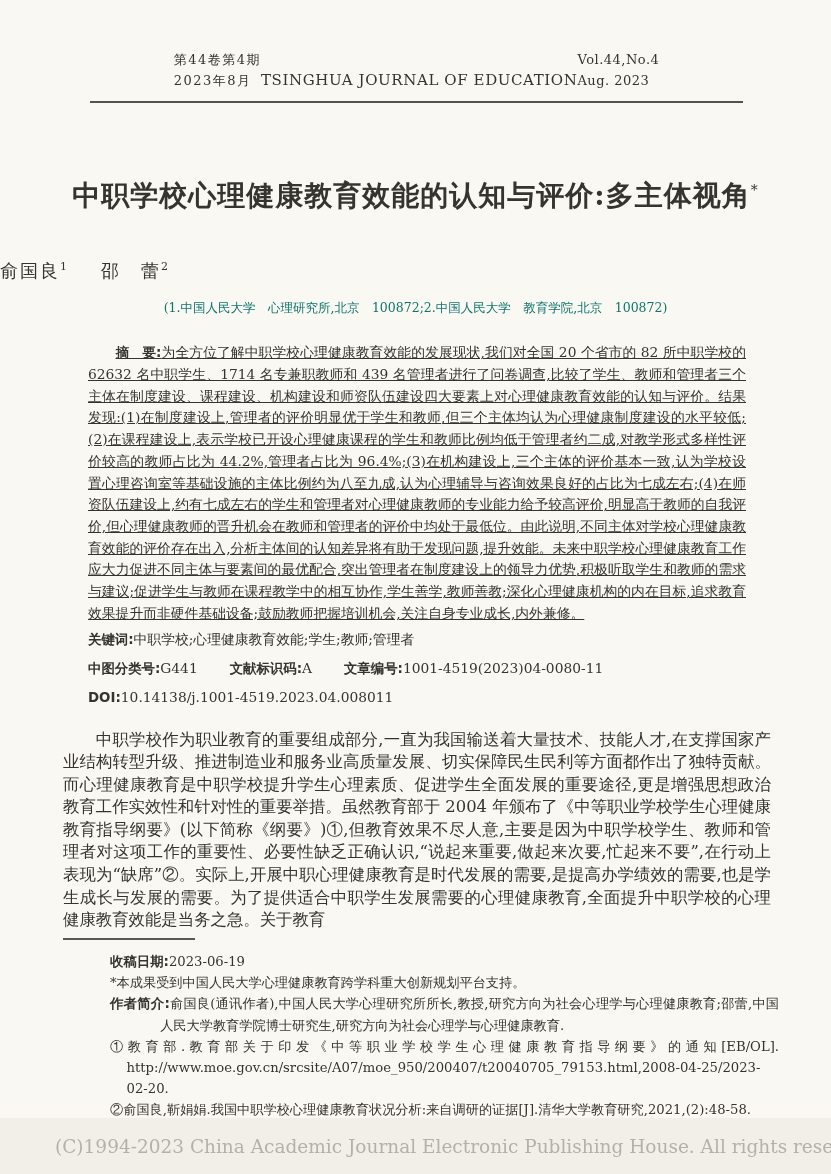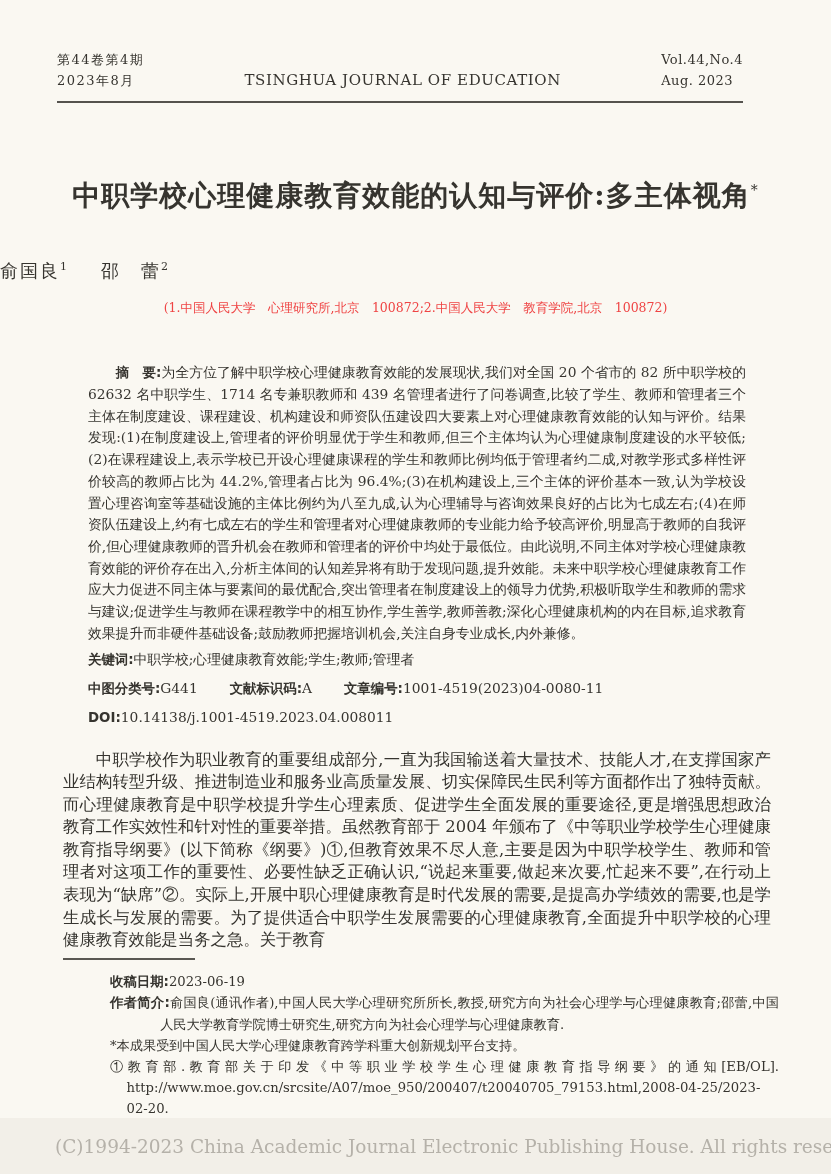--- a/index.html
+++ b/index.html
@@ -7,48 +7,48 @@
     position:relative;
     width:831px; height:1174px;
     margin:0 auto;
     background:#faf8f2;
     color:#36342f;
     font-family:"DejaVu Serif","Liberation Serif",serif;
     overflow:hidden;
   }
   
   .journal-header {
-    display:flex; justify-content:space-between; align-items:flex-end;
-    margin:50px 88px 0 57px;
+    display:flex; justify-content:center; align-items:flex-end;
+    margin:50px 88px 0 90px;
     padding-bottom:9px;
     border-bottom:2px solid #55534e;
   }
   .jh-col { font-size:13px; line-height:1.6; white-space:nowrap; }
   .jh-left { letter-spacing:1.5px; }
   .jh-center { text-align:center; }
   .jh-center .cn { font-size:14.5px; letter-spacing:9px; }
   .jh-center .en { font-size:15px; letter-spacing:0.6px; }
   .jh-right { text-align:left; letter-spacing:0.5px; }
   
   .article-title {
     margin:76px 40px 0 40px;
     text-align:center;
     font-size:28px; font-weight:600; letter-spacing:1px;
     line-height:1.2;
   }
   .article-title sup { font-size:14px; font-weight:400; }
   .authors { margin-top:47px; text-align:left; font-size:18px; letter-spacing:2px; }
   .author + .author { margin-left:34px; }
   .authors sup { font-size:11px; letter-spacing:0; }
-  .affiliation { margin-top:17px; text-align:center; font-size:12.5px; color:#ef4444; }
+  .affiliation { margin-top:17px; text-align:center; font-size:12.5px; color:#0f766e; }
   
   .abstract {
-    margin:45px 85px 0 88px;
+    margin:25px 85px 0 88px;
     font-size:13.8px; line-height:1.575;
-    text-align:justify; text-justify:inter-ideograph;
+    text-align:justify; text-justify:inter-ideograph;text-decoration:underline;
   }
   .abstract .lead-indent { display:inline-block; width:2em; }
   .b-label {
     font-weight:bold;
     font-family:"DejaVu Sans","Liberation Sans",sans-serif;
     font-size:13.4px;
   }
   .kw-line, .meta-line, .doi-line {
     margin:4px 85px 0 88px;
     font-size:13.8px; line-height:1.82;
@@ -125,24 +125,24 @@
   </div>
 
   <p class="body-par">中职学校作为职业教育的重要组成部分,一直为我国输送着大量技术、技能人才,在支撑国家产业结构转型升级、推进制造业和服务业高质量发展、切实保障民生民利等方面都作出了独特贡献。而心理健康教育是中职学校提升学生心理素质、促进学生全面发展的重要途径,更是增强思想政治教育工作实效性和针对性的重要举措。虽然教育部于 2004 年颁布了《中等职业学校学生心理健康教育指导纲要》(以下简称《纲要》)①,但教育效果不尽人意,主要是因为中职学校学生、教师和管理者对这项工作的重要性、必要性缺乏正确认识,“说起来重要,做起来次要,忙起来不要”,在行动上表现为“缺席”②。实际上,开展中职心理健康教育是时代发展的需要,是提高办学绩效的需要,也是学生成长与发展的需要。为了提供适合中职学生发展需要的心理健康教育,全面提升中职学校的心理健康教育效能是当务之急。关于教育</p>
 
   <div class="fn-rule"></div>
 
   <div class="footnotes">
     <div class="fn-line">
       <span class="b-label">收稿日期:</span><span>2023-06-19</span>
     </div>
+    <div class="fn-line">*本成果受到中国人民大学心理健康教育跨学科重大创新规划平台支持。</div>
     <div class="fn-line fn-bio">
       <span class="b-label">作者简介:</span><span>俞国良(通讯作者),中国人民大学心理研究所所长,教授,研究方向为社会心理学与心理健康教育;邵蕾,中国人民大学教育学院博士研究生,研究方向为社会心理学与心理健康教育.</span>
     </div>
-    <div class="fn-line">*本成果受到中国人民大学心理健康教育跨学科重大创新规划平台支持。</div>
     <div class="fn-line fn-ref">①教育部.教育部关于印发《中等职业学校学生心理健康教育指导纲要》的通知[EB/OL]. http://www.moe.gov.cn/srcsite/A07/moe_950/200407/t20040705_79153.html,2008-04-25/2023-02-20.</div>
     <div class="fn-line fn-ref">②俞国良,靳娟娟.我国中职学校心理健康教育状况分析:来自调研的证据[J].清华大学教育研究,2021,(2):48-58.</div>
   </div>
 
   <div class="footer-band"></div>
   <div class="footer-line">
     <span>(C)1994-2023 China Academic Journal Electronic Publishing House. All rights reserved.</span>
   </div>
 
 </div>

